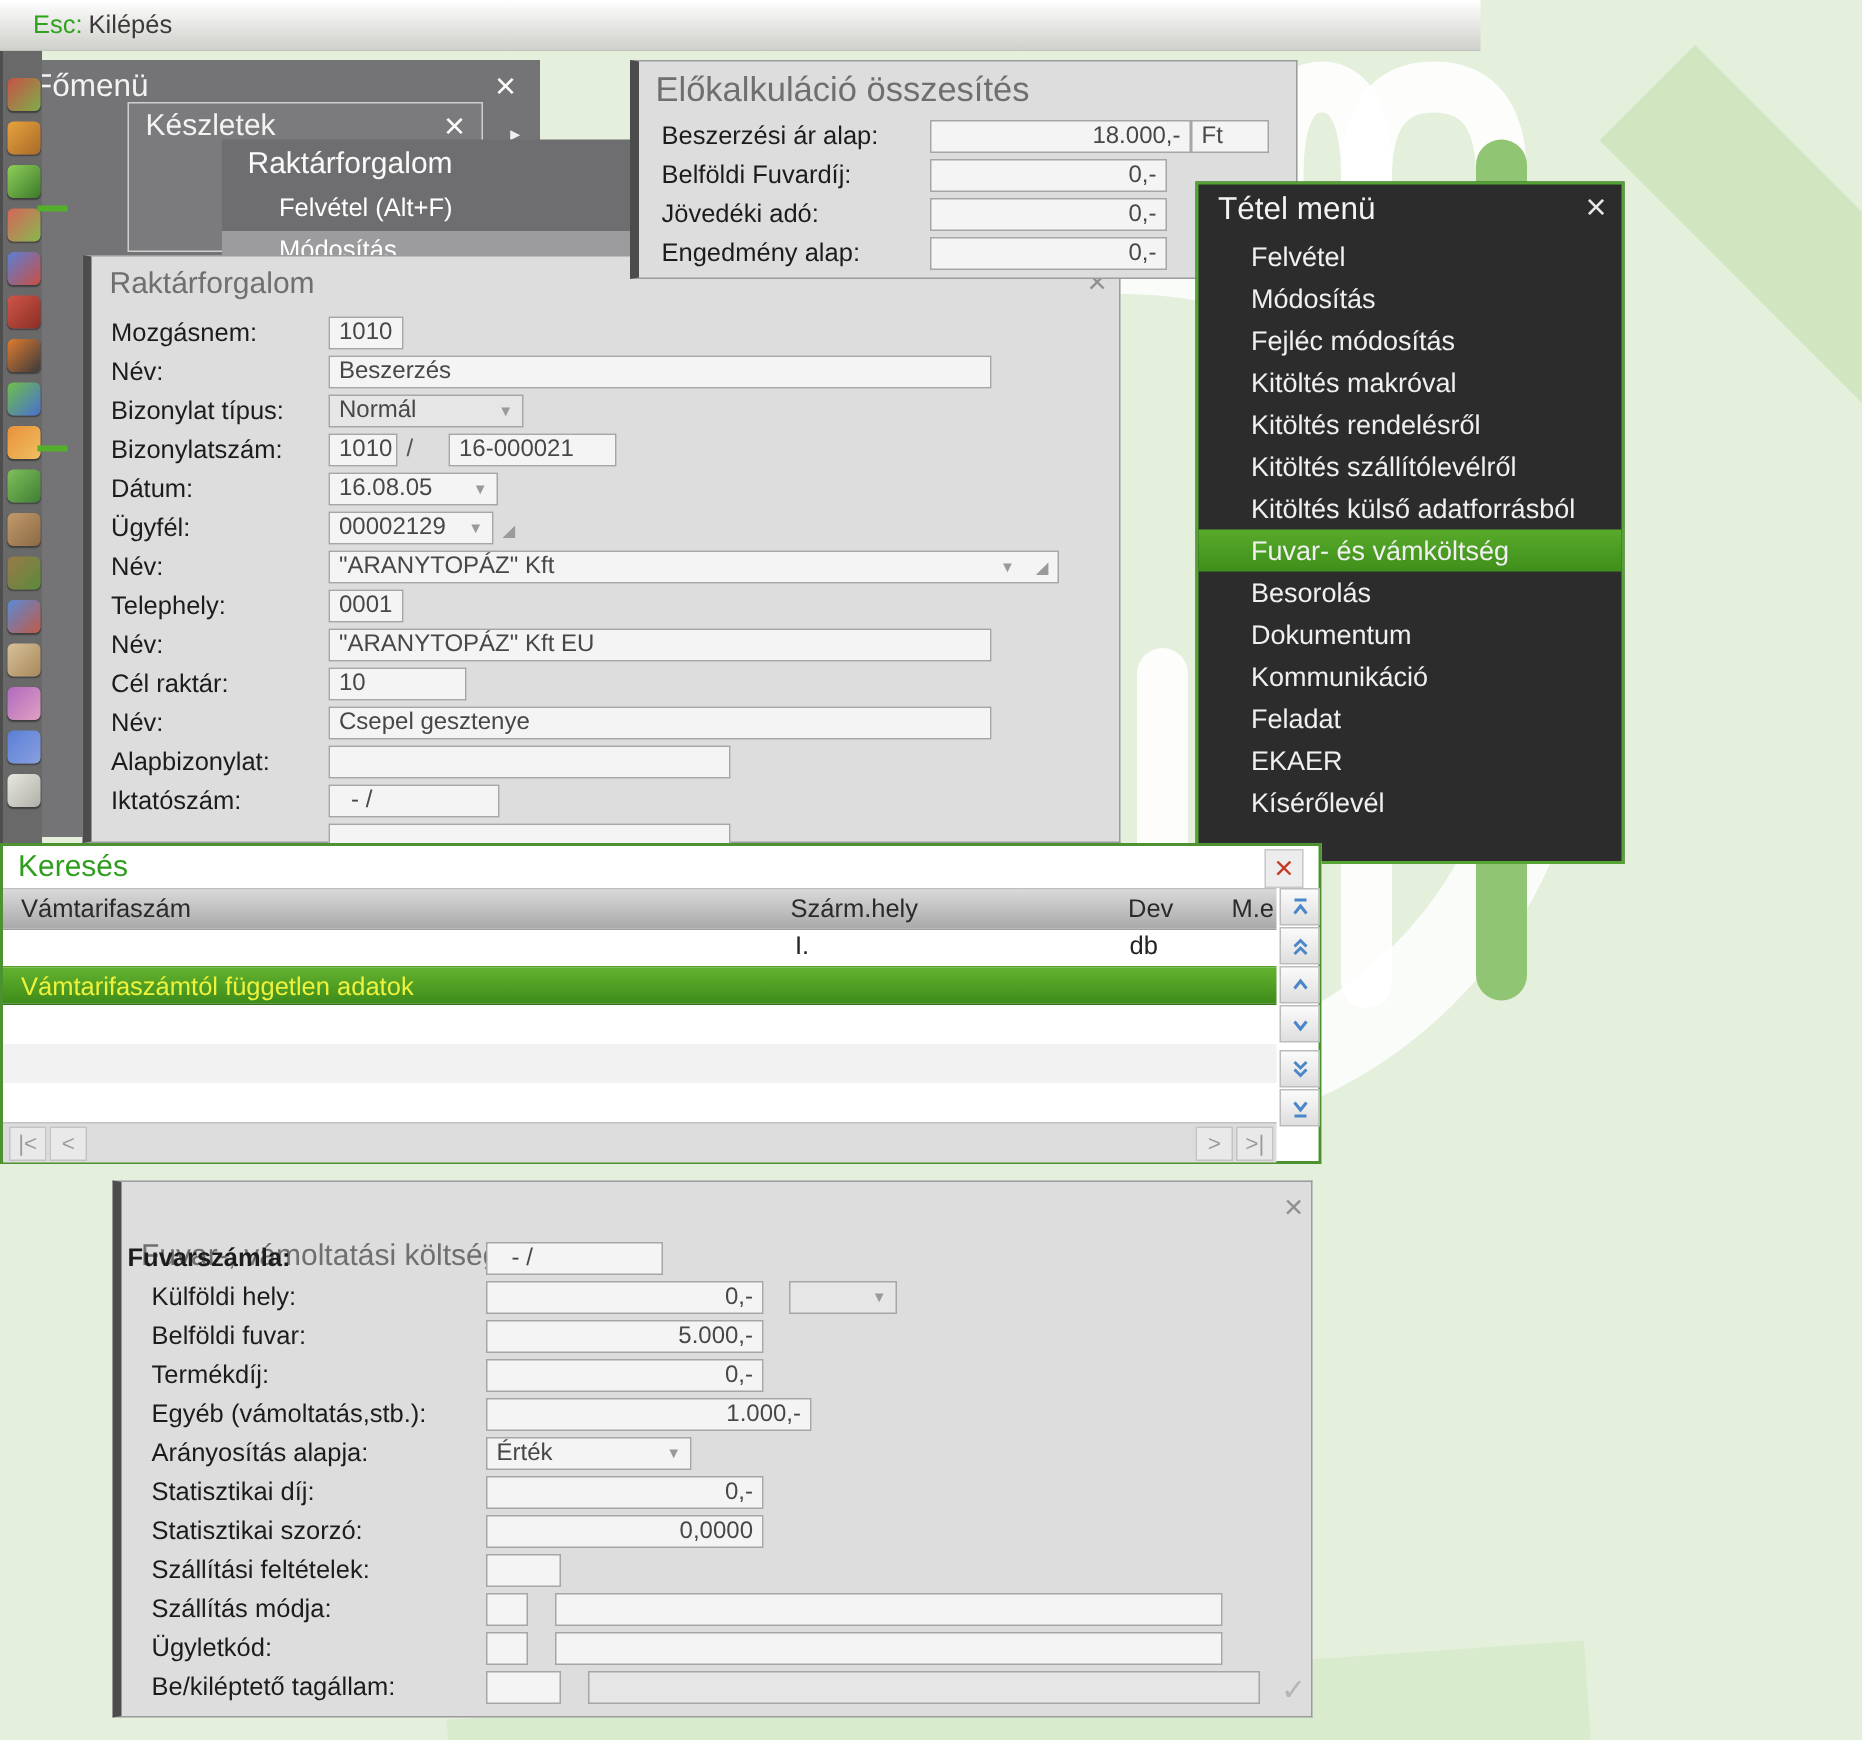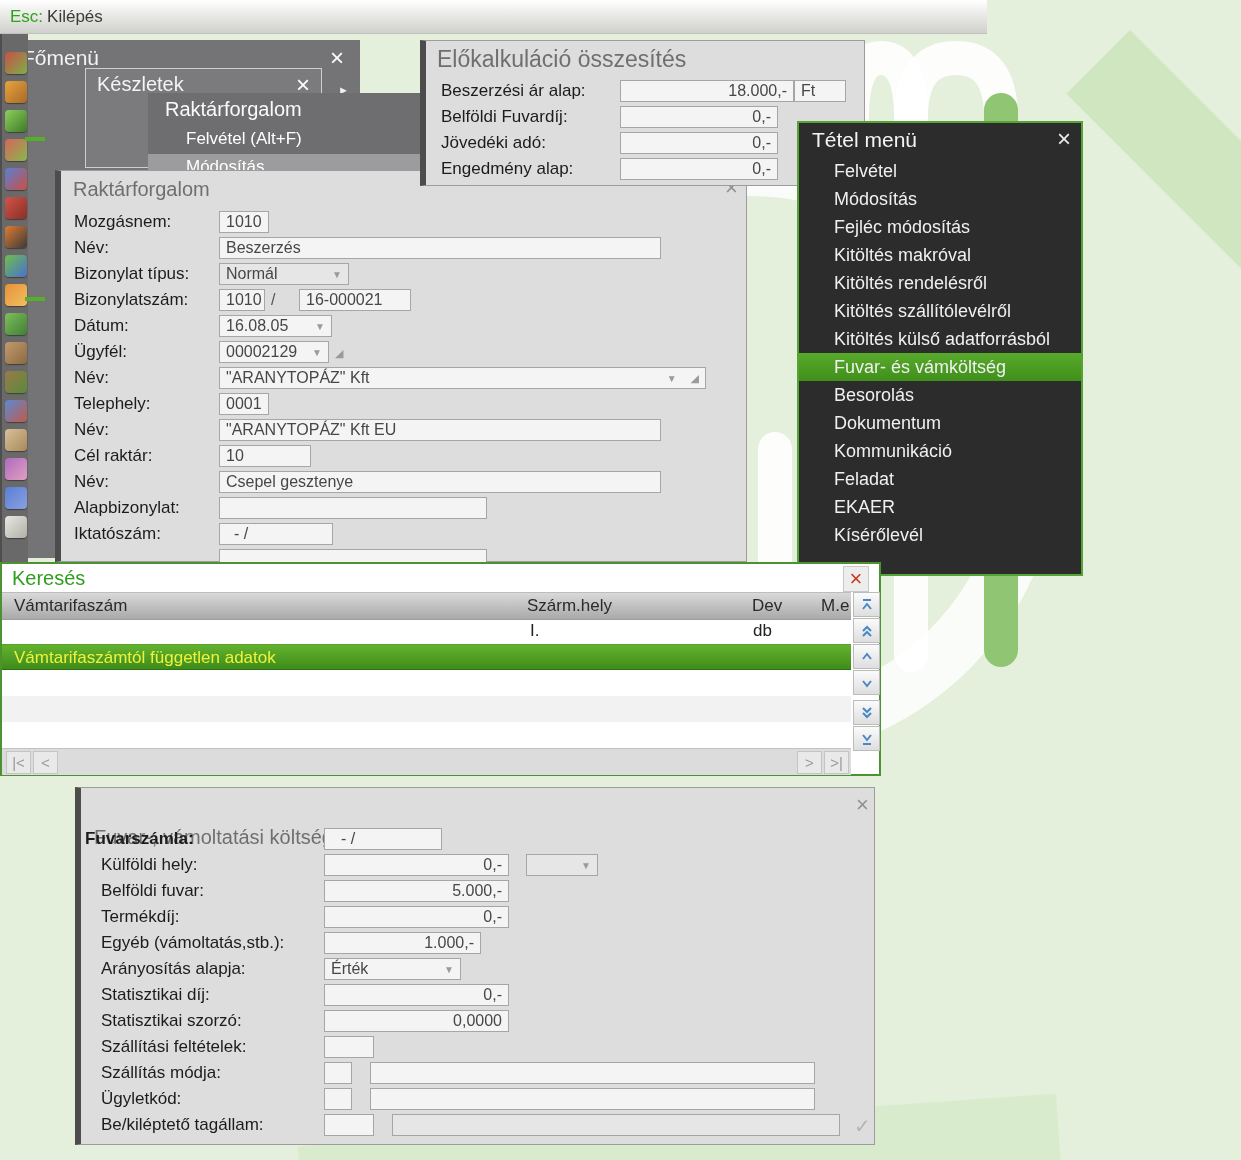--- a/index.html
+++ b/index.html
@@ -5,21 +5,21 @@
   html,body{margin:0;padding:0;}
   body{width:1241px;height:1160px;position:relative;overflow:hidden;
        font-family:"Liberation Sans",sans-serif;background:#e4efdc;}
   .abs{position:absolute;}
   
   #wm-svg{left:0;top:0;z-index:0;}
   .band{z-index:0;}
   
   #topbar{left:0;top:0;width:987px;height:34px;z-index:2;
     background:linear-gradient(#ffffff,#cfcfcb);border-bottom:1px solid #c2c2be;
-    font-size:17px;line-height:34px;padding-left:10px;box-sizing:border-box;}
+    font-size:17px;line-height:34px;padding-left:22px;box-sizing:border-box;}
   #topbar .esc{color:#2fa31c;}
   #topbar .exit{color:#3a3a3a;margin-left:4px;}
   
   #toolbar{left:0;top:34px;width:28px;height:528px;background:#696969;z-index:7;
     border-left:2px solid #4e4e4e;box-sizing:border-box;}
   .ticon{position:absolute;left:3px;width:22px;height:22px;border-radius:4px;
     box-shadow:0 1px 1px rgba(0,0,0,.4);}
   .gdash{width:20px;height:4px;background:#54b02a;z-index:7;}
   
   .dwin{color:#f2f2f2;}
@@ -355,21 +355,21 @@
   <div class="abs fbox right" style="left:243px;top:92px;width:185px;">
       <span>5.000,-</span>
     </div>
 
   <div class="abs flabel" style="left:20px;top:118px;">Termékdíj:</div>
   <div class="abs fbox right" style="left:243px;top:118px;width:185px;">
       <span>0,-</span>
     </div>
 
   <div class="abs flabel" style="left:20px;top:144px;">Egyéb (vámoltatás,stb.):</div>
-  <div class="abs fbox right" style="left:243px;top:144px;width:157px;">
+  <div class="abs fbox right" style="left:243px;top:144px;width:217px;">
       <span>1.000,-</span>
     </div>
 
   <div class="abs flabel" style="left:20px;top:170px;">Arányosítás alapja:</div>
   <div class="abs fbox" style="left:243px;top:170px;width:137px;">
       <span>Érték</span>
       <span class="dd">▼</span>
     </div>
 
   <div class="abs flabel" style="left:20px;top:196px;">Statisztikai díj:</div>

